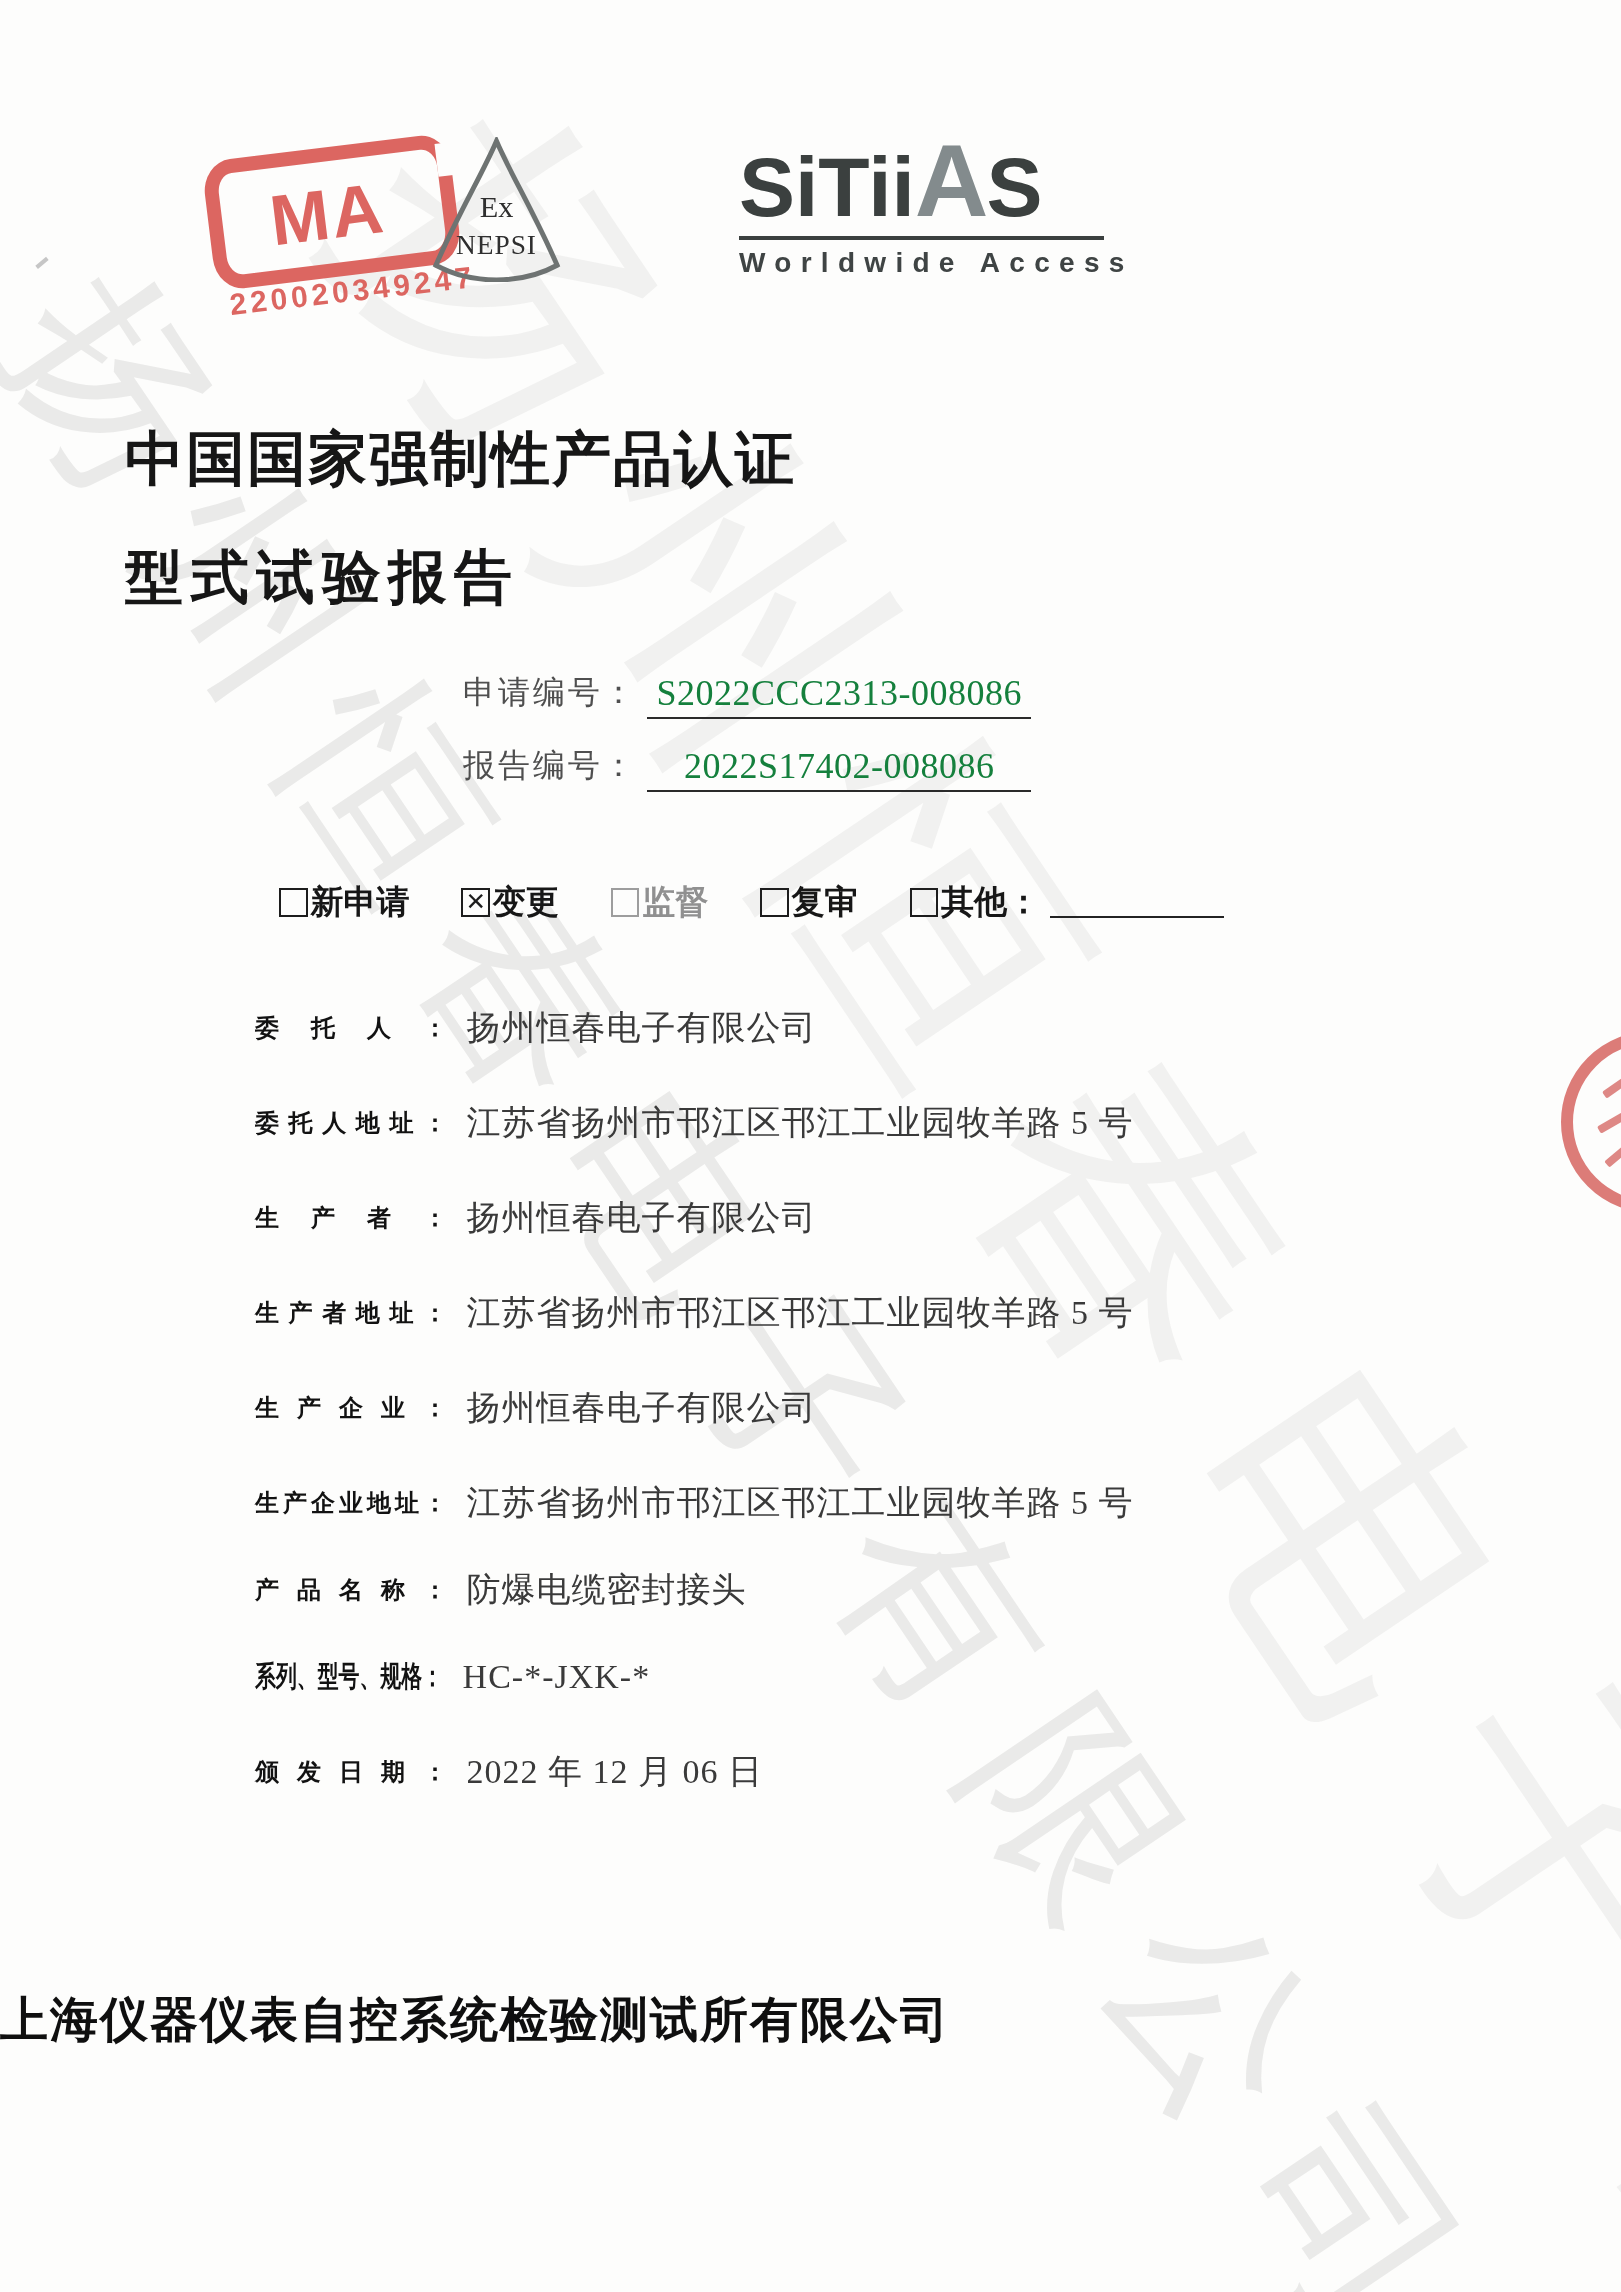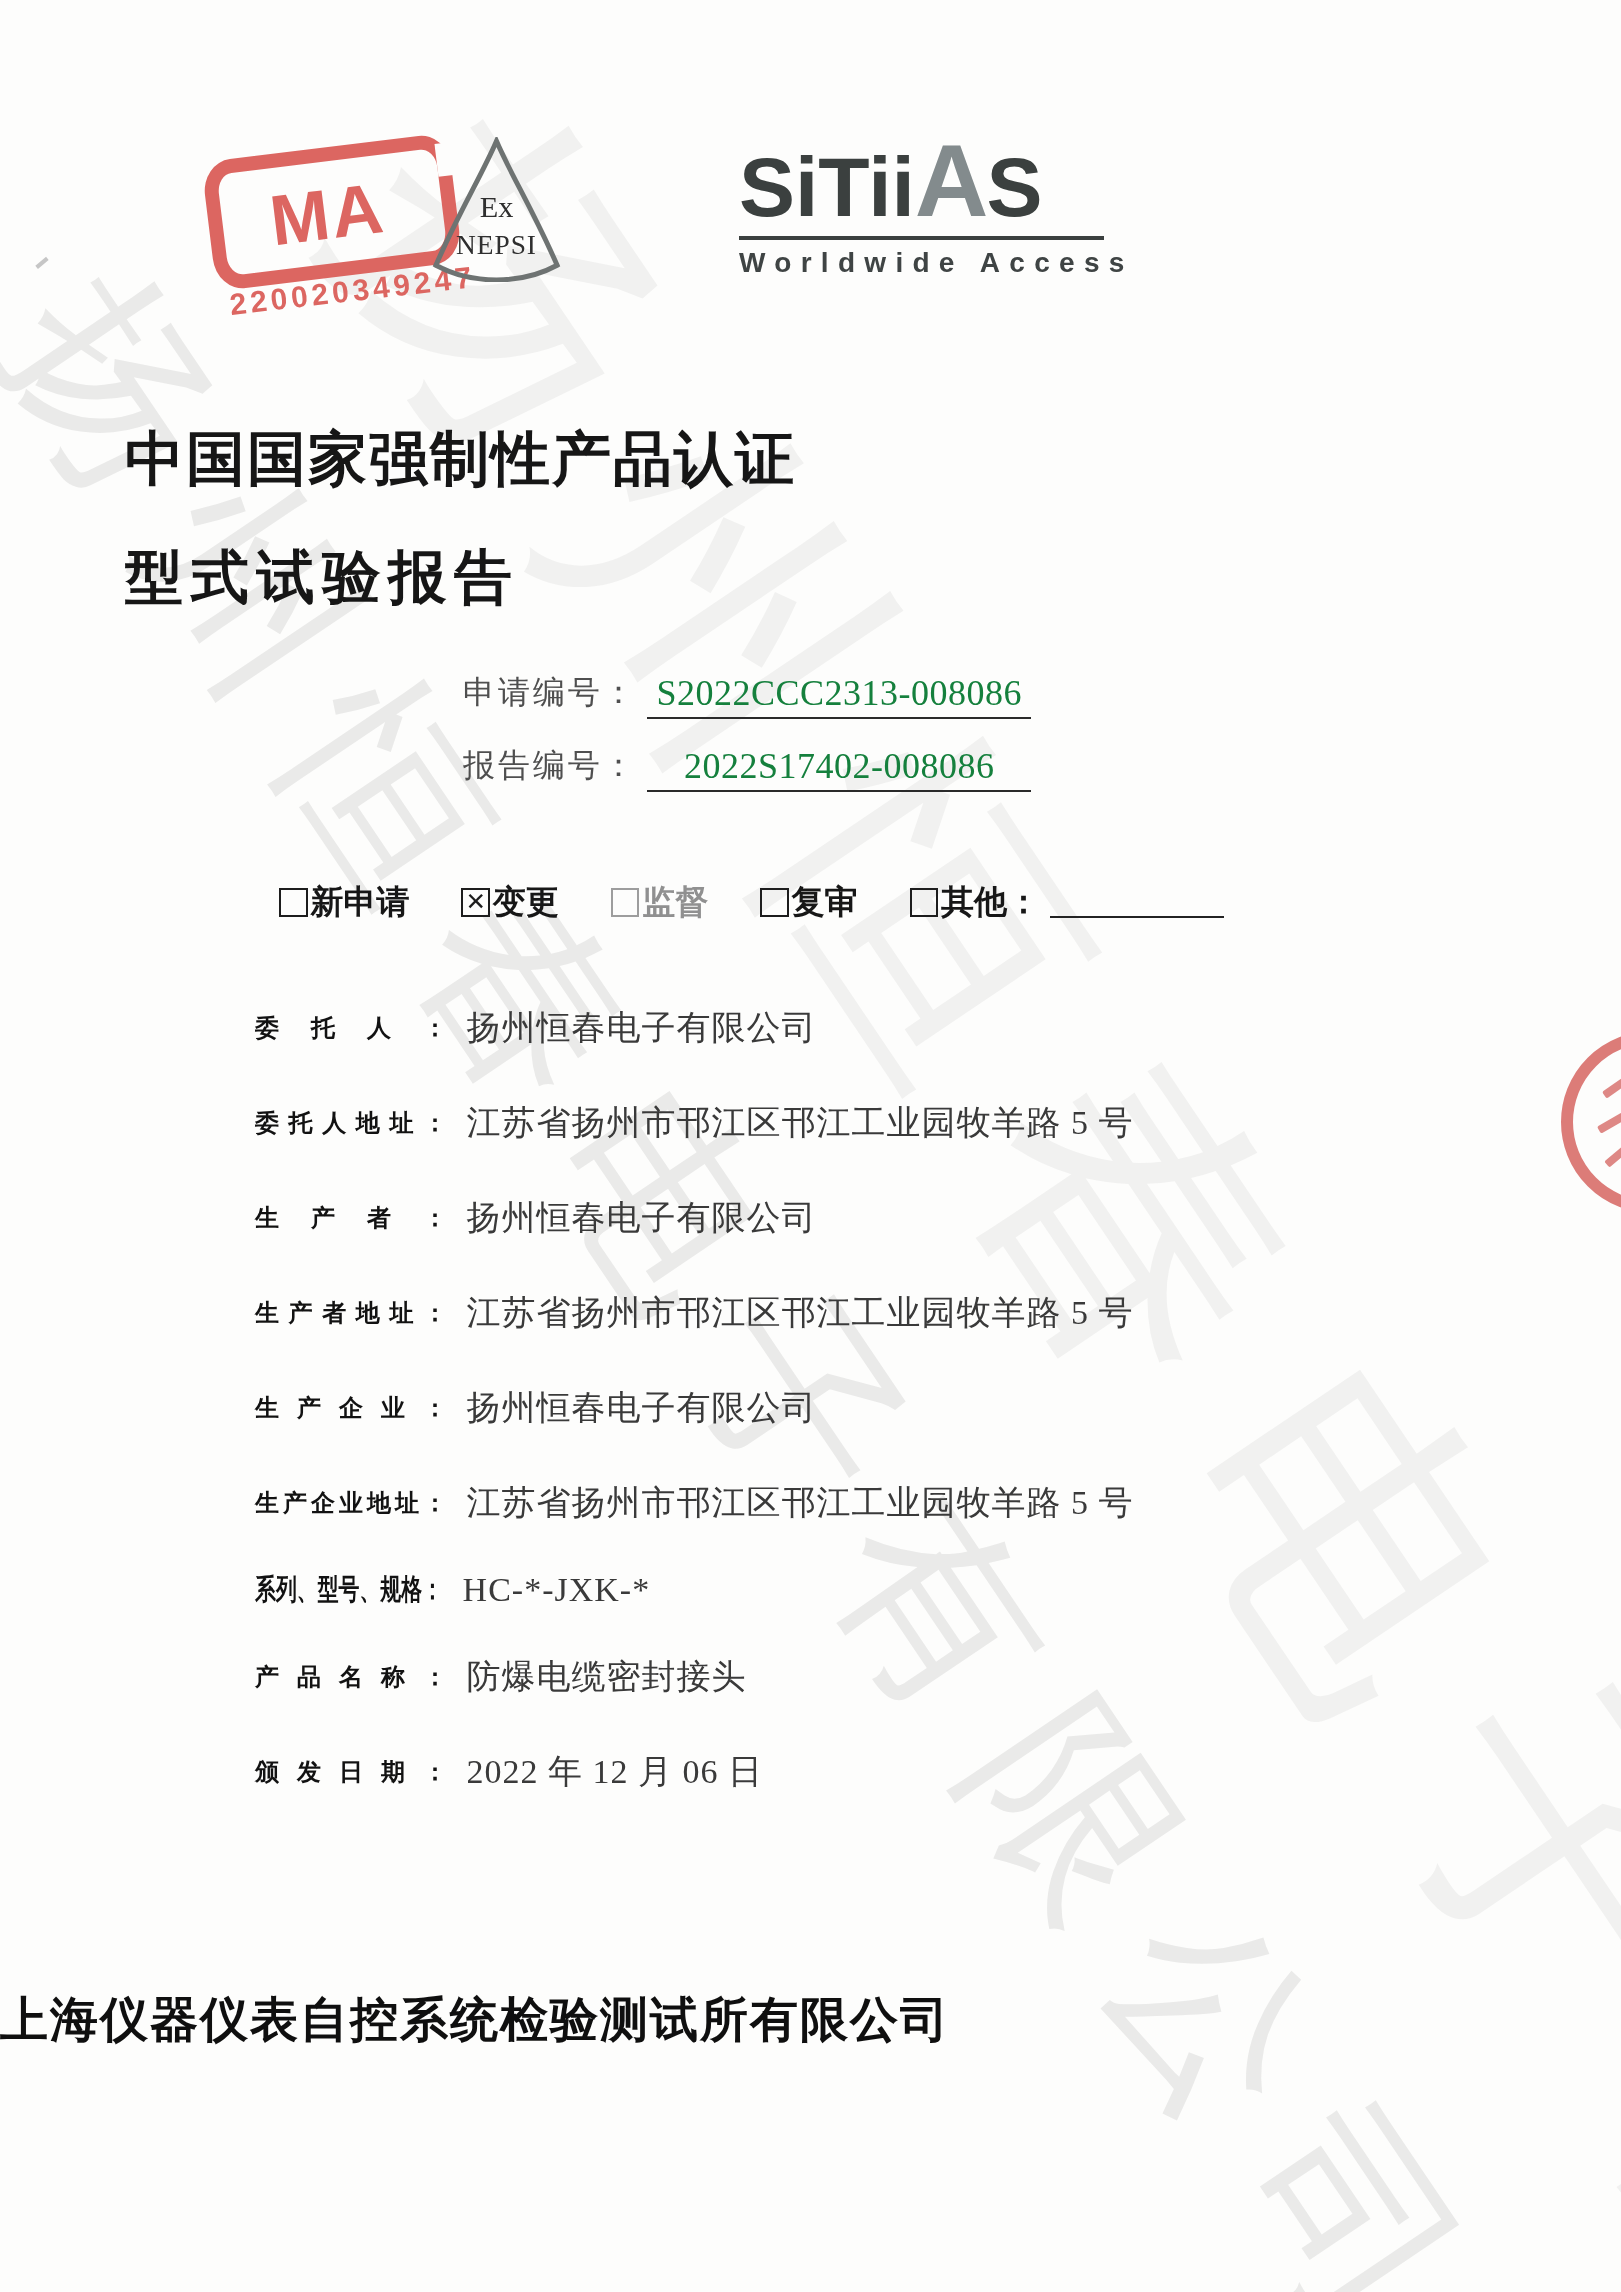--- a/index.html
+++ b/index.html
@@ -180,27 +180,27 @@
       <span class="fvalue">江苏省扬州市邗江区邗江工业园牧羊路 5 号</span>
     </div>
       <div class="frow">
       <span class="flabel">生产企业：</span>
       <span class="fvalue">扬州恒春电子有限公司</span>
     </div>
       <div class="frow">
       <span class="flabel">生产企业地址：</span>
       <span class="fvalue">江苏省扬州市邗江区邗江工业园牧羊路 5 号</span>
     </div>
+      <div class="frow">
+      <span class="flabel">产品名称：</span>
+      <span class="fvalue">防爆电缆密封接头</span>
+    </div>
       <div class="frow compact">
       <span class="flabel">系列、型号、规格：</span>
       <span class="fvalue">HC-*-JXK-*</span>
-    </div>
-      <div class="frow">
-      <span class="flabel">产品名称：</span>
-      <span class="fvalue">防爆电缆密封接头</span>
     </div>
       <div class="frow">
       <span class="flabel">颁发日期：</span>
       <span class="fvalue">2022 年 12 月 06 日</span>
     </div>
     </div>
 
   <div class="footer-org">上海仪器仪表自控系统检验测试所有限公司</div>
 
   <div class="stamp">

